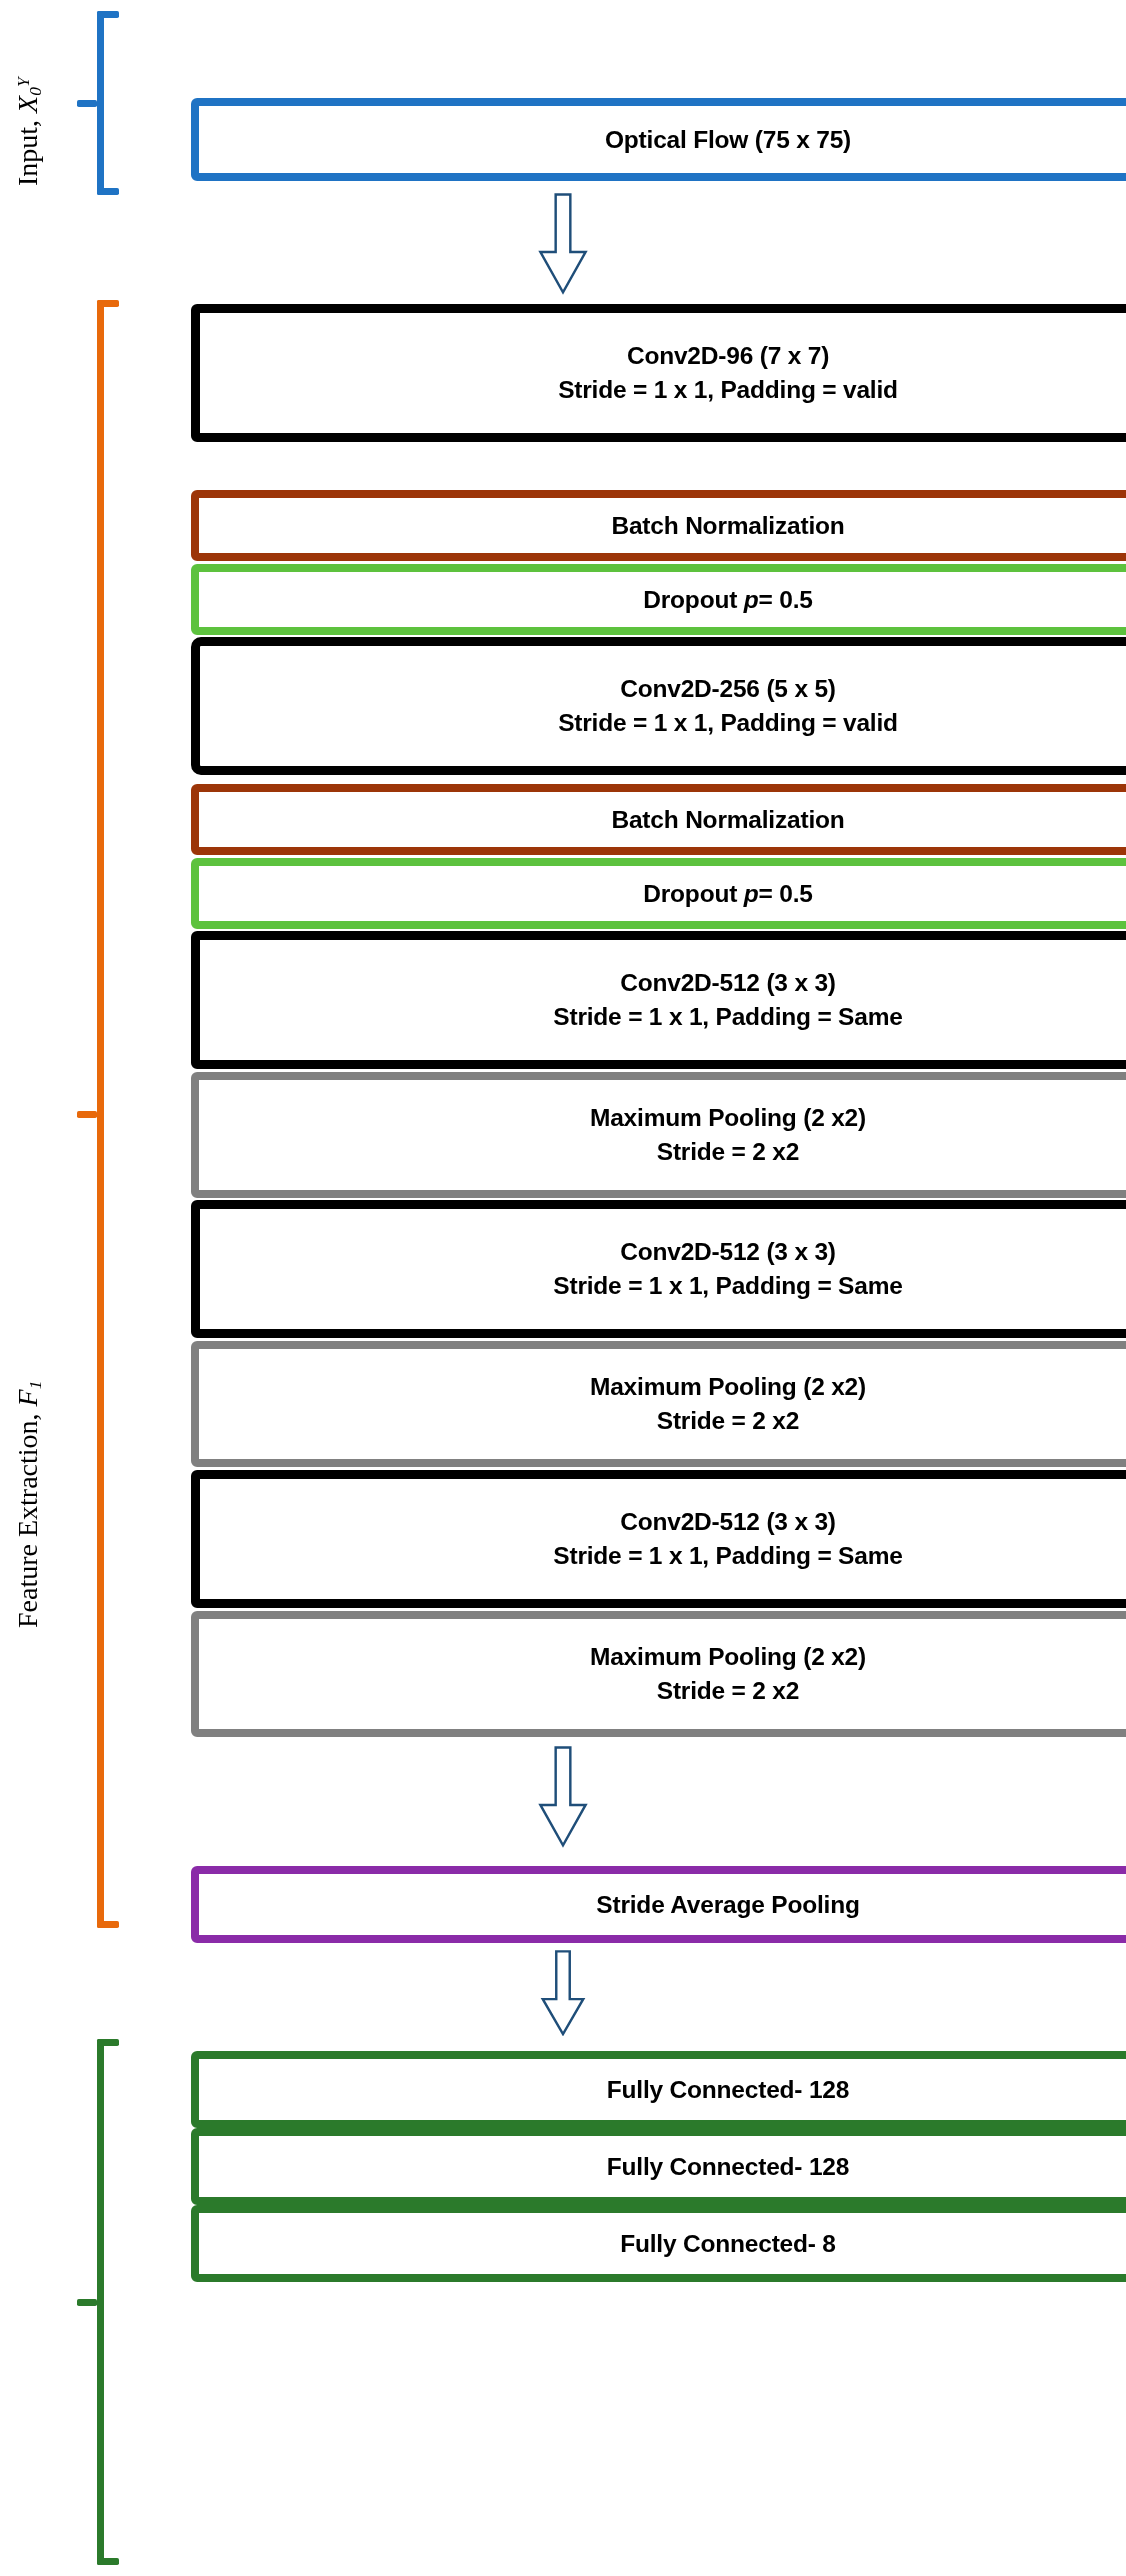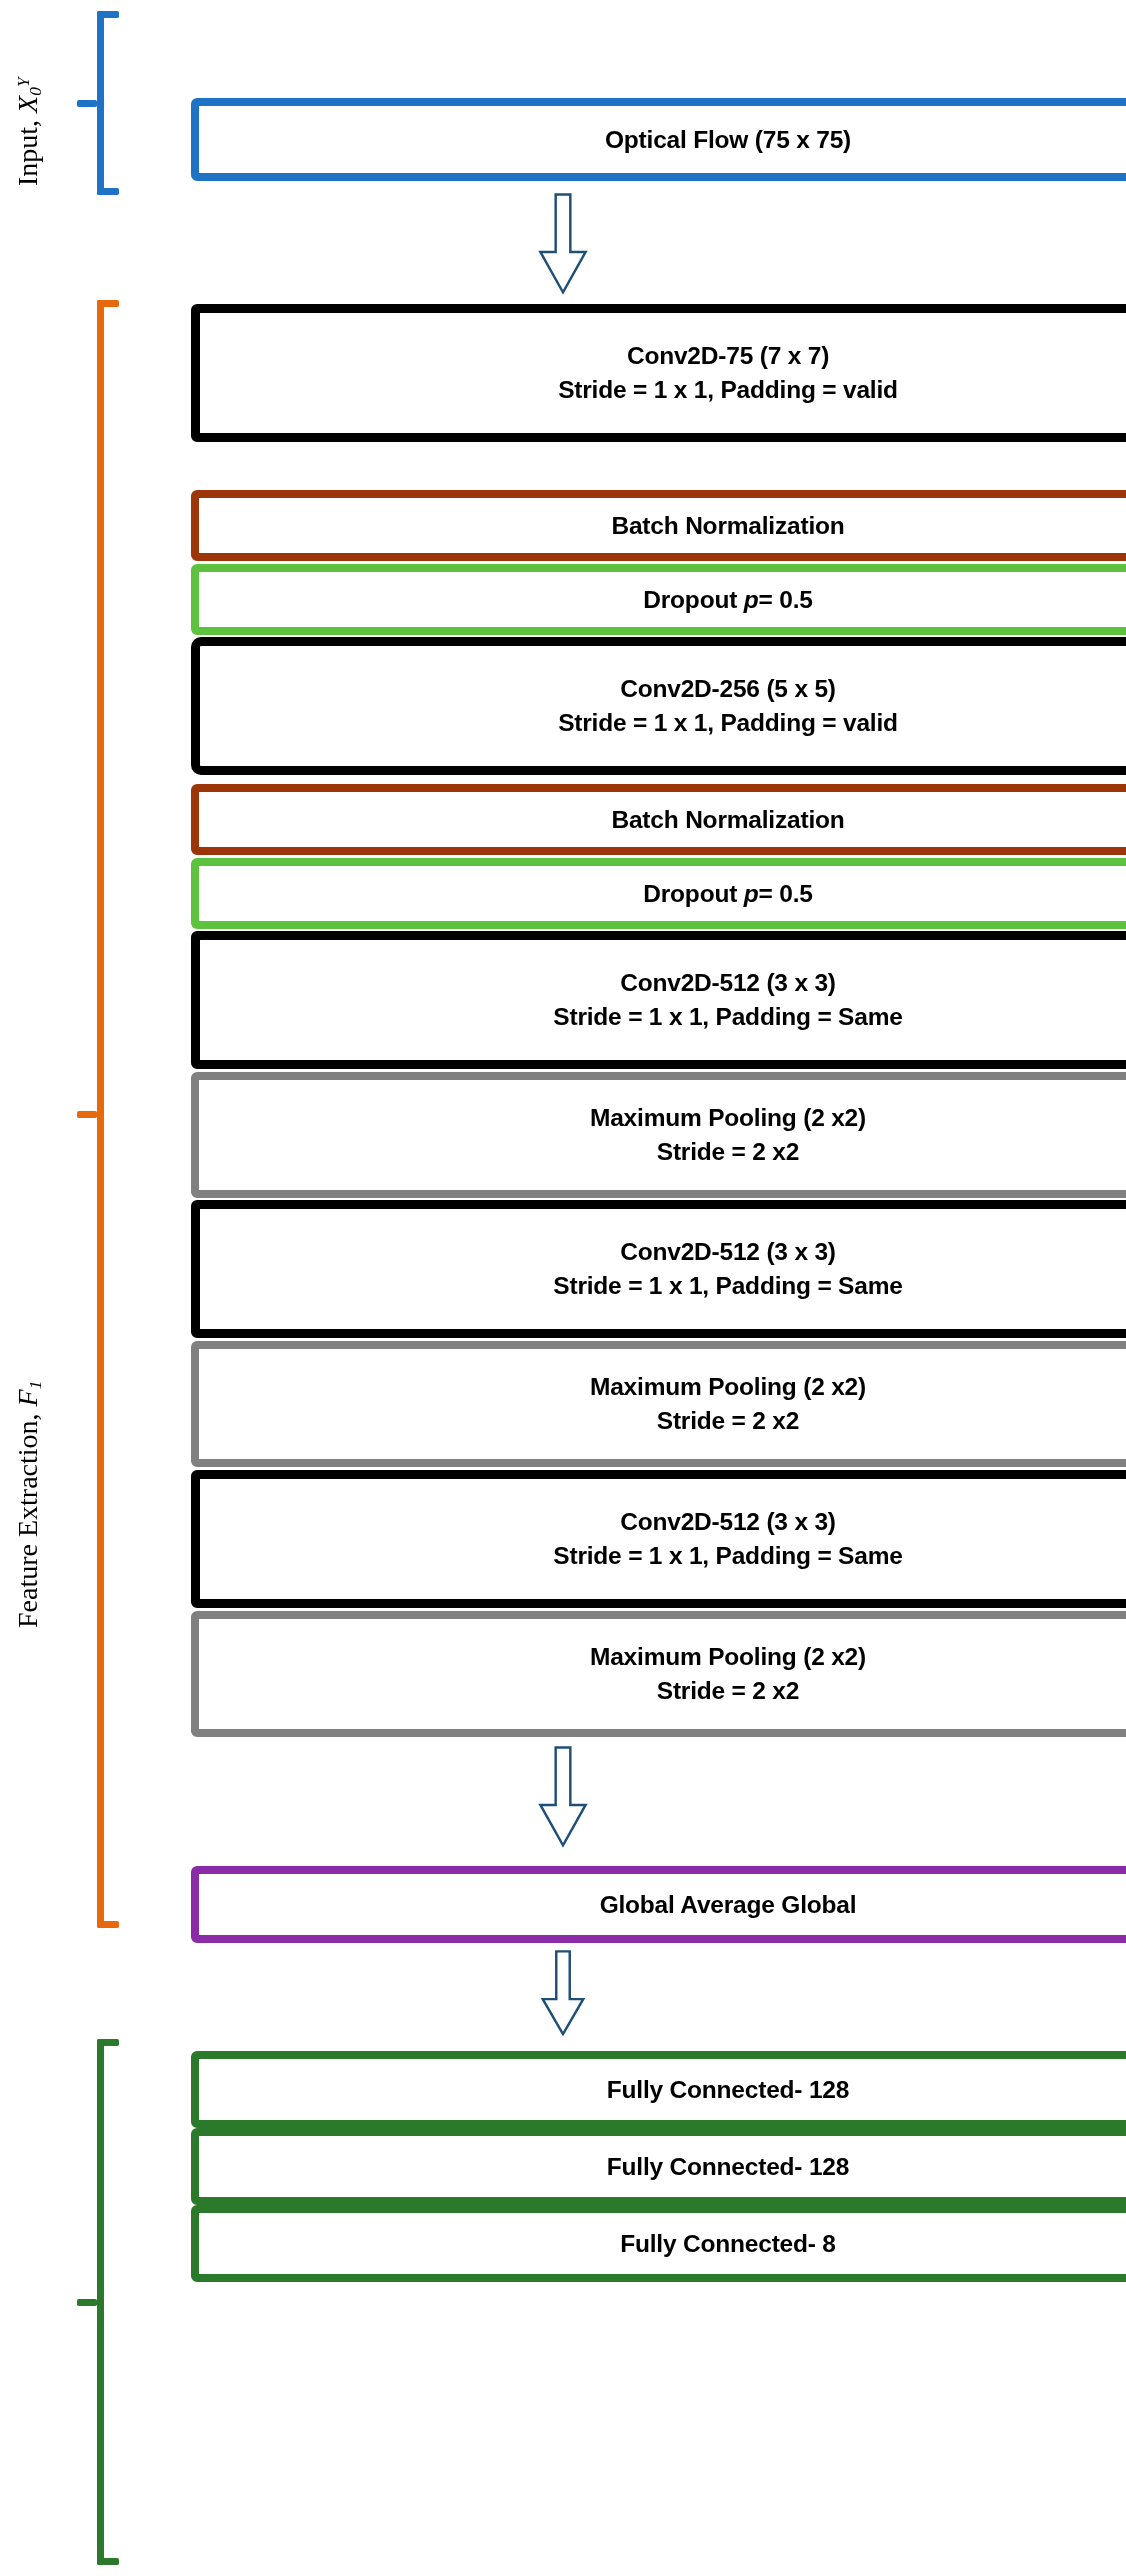--- a/index.html
+++ b/index.html
@@ -148,21 +148,21 @@
     <div>Optical Flow (75 x 75)</div>
   </div>
 
   <div class="flow-arrow" style="top:193px; width:55px; height:102px;">
     <svg width="55" height="102" viewBox="0 0 90 166">
       <polygon points="33,2 57,2 57,96 82,96 45,162 8,96 33,96" fill="#ffffff" stroke="#1F4E79" stroke-width="4" stroke-linejoin="miter"></polygon>
     </svg>
   </div>
 
   <div class="box rounded" style="top:304px; height:138px; border-width:9.8px; border-color:#000000;">
-    <div>Conv2D-75 (7 x 7)</div>
+    <div>Conv2D-96 (7 x 7)</div>
     <div class="line2">Stride = 1 x 1, Padding = valid</div>
   </div>
 
   <div class="box rounded" style="top:490px; height:71px; border-width:8.6px; border-color:#9C3508;">
     <div>Batch Normalization</div>
   </div>
 
   <div class="box rounded" style="top:564px; height:71px; border-width:8.6px; border-color:#5DC23E;">
     <div>
       <span>Dropout </span><span class="ital">p</span><span>= 0.5</span>
@@ -214,21 +214,21 @@
     <div class="line2">Stride = 2 x2</div>
   </div>
 
   <div class="flow-arrow" style="top:1746px; width:55px; height:102px;">
     <svg width="55" height="102" viewBox="0 0 90 166">
       <polygon points="33,2 57,2 57,96 82,96 45,162 8,96 33,96" fill="#ffffff" stroke="#1F4E79" stroke-width="4" stroke-linejoin="miter"></polygon>
     </svg>
   </div>
 
   <div class="box rounded" style="top:1866px; height:77px; border-width:8.6px; border-color:#8A2BA8;">
-    <div>Global Average Global</div>
+    <div>Stride Average Pooling</div>
   </div>
 
   <div class="flow-arrow" style="top:1950px; width:49px; height:86px;">
     <svg width="49" height="86" viewBox="0 0 80 140">
       <polygon points="29,2 51,2 51,80 73,80 40,137 7,80 29,80" fill="#ffffff" stroke="#1F4E79" stroke-width="4" stroke-linejoin="miter"></polygon>
     </svg>
   </div>
 
   <div class="box rounded" style="top:2051px; height:77px; border-width:8.6px; border-color:#2B7A2B;">
     <div>Fully Connected- 128</div>

